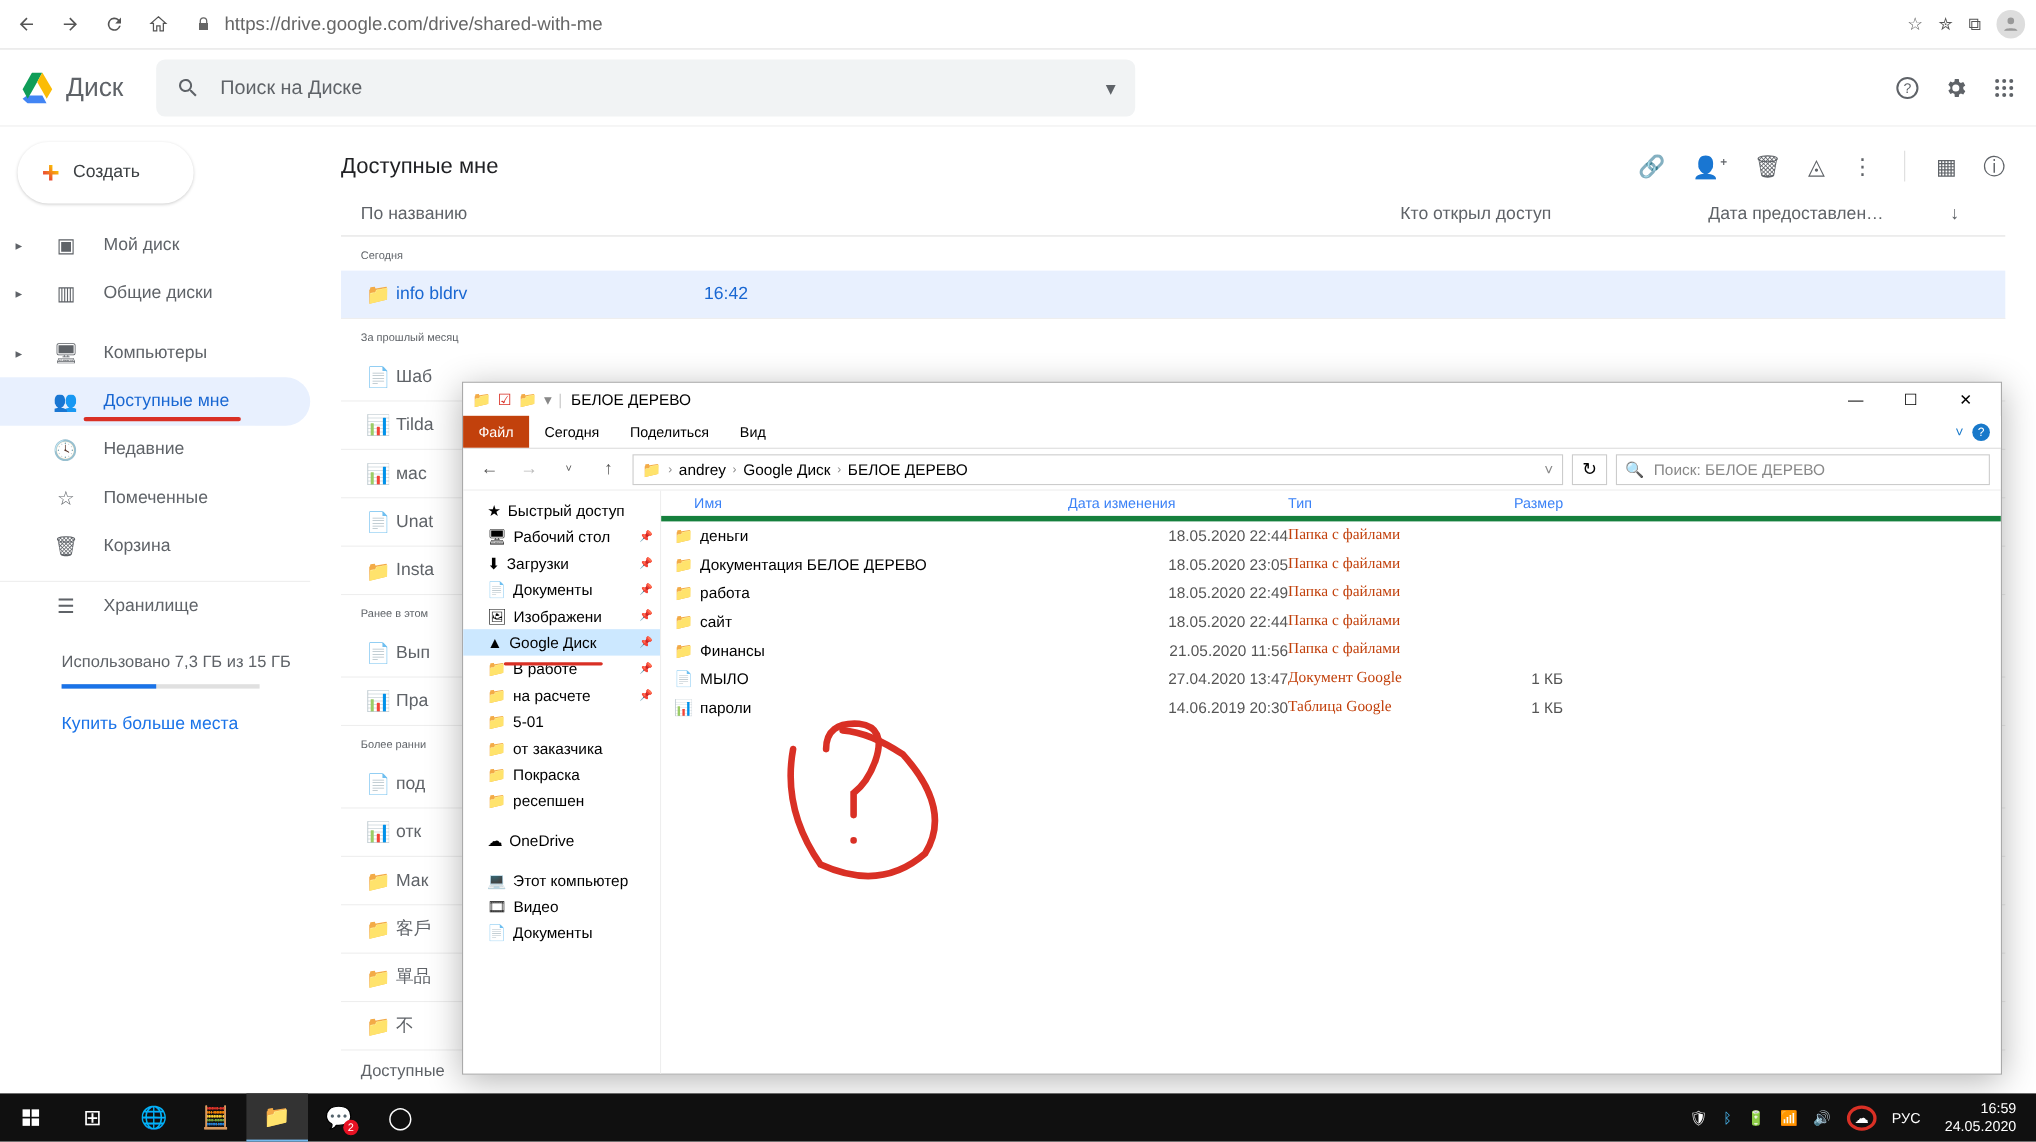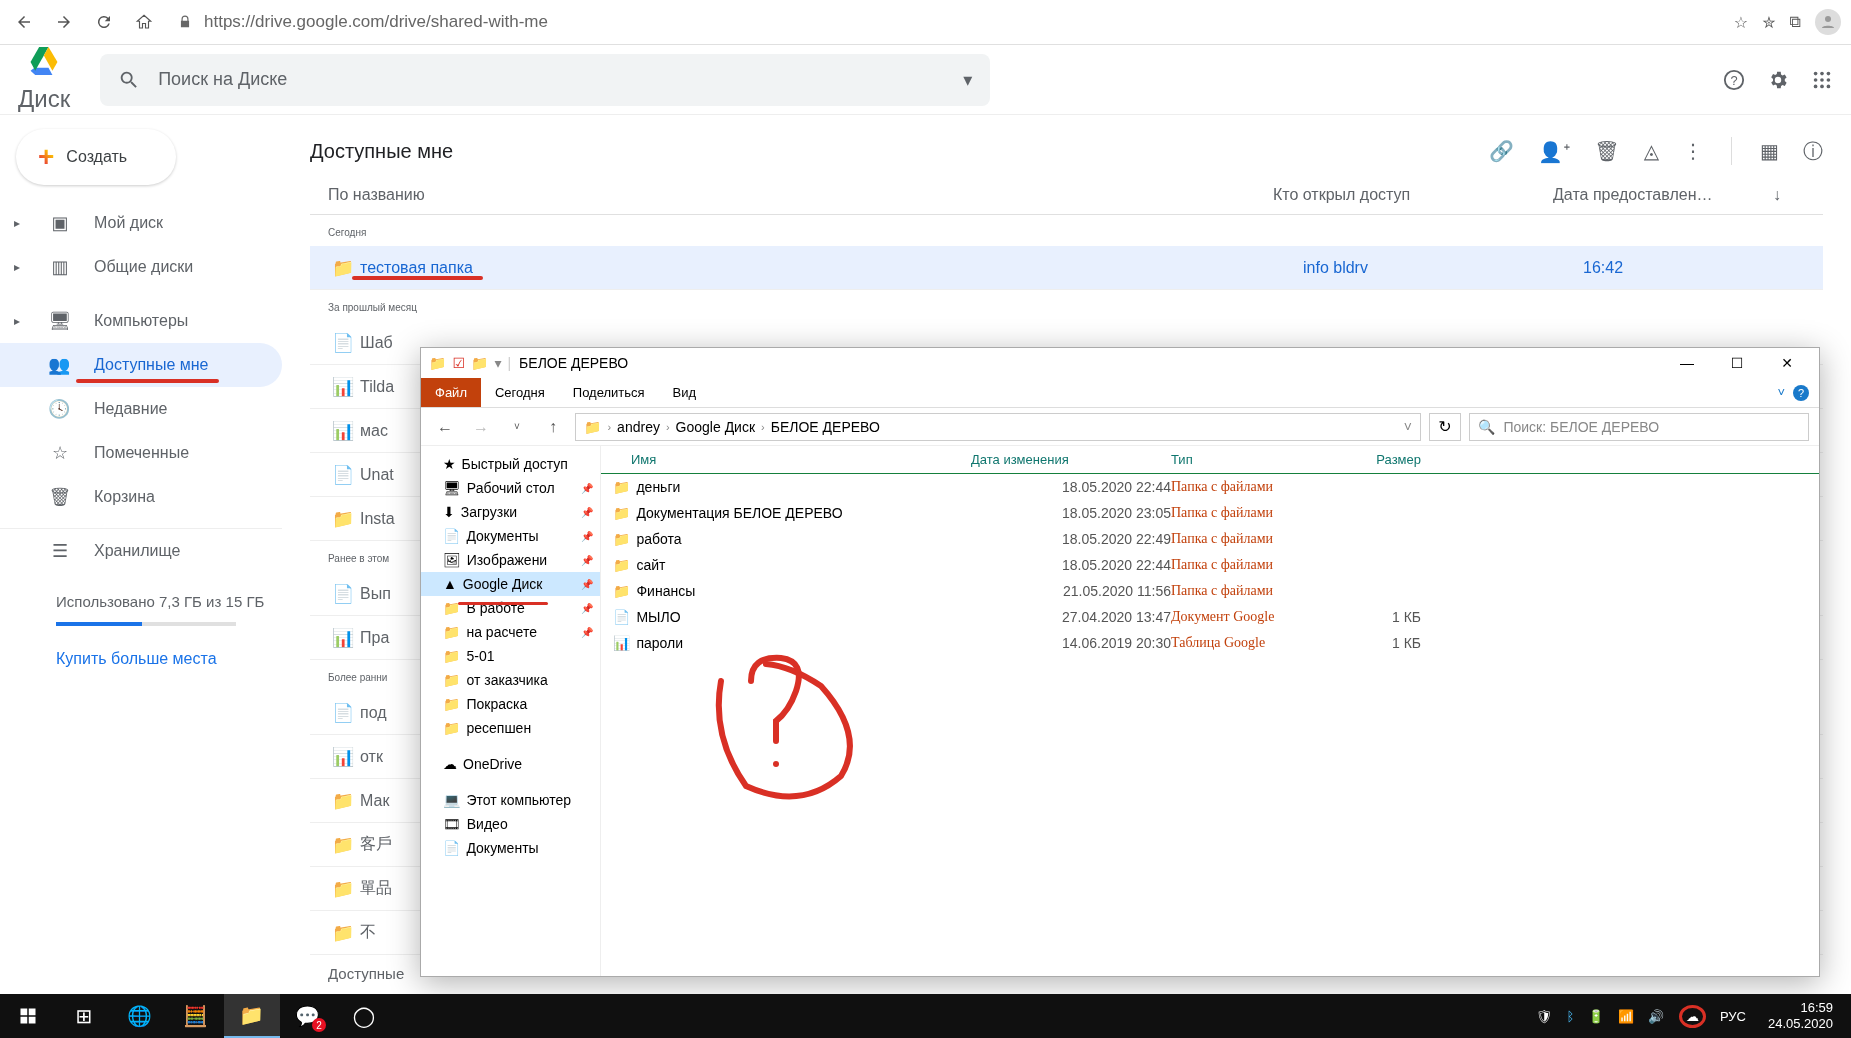--- a/index.html
+++ b/index.html
@@ -8,21 +8,21 @@
 
 .browser-bar { height: 45px; display: flex; align-items: center; padding: 0 10px; border-bottom: 1px solid #e0e0e0; gap: 12px; }
 .nav-btn { width: 28px; height: 28px; display: flex; align-items: center; justify-content: center; cursor: pointer; color: #555; border-radius: 4px; }
 .addr-lock { color: #666; margin-left: 8px; }
 .addr-bar { flex: 1; font-size: 17px; color: #666; }
 .addr-right { display: flex; gap: 14px; align-items: center; color: #555; }
 .avatar-circle { width: 26px; height: 26px; border-radius: 50%; background: #ddd; display: flex; align-items: center; justify-content: center; }
 
 
 .drive-header { height: 70px; display: flex; align-items: center; padding: 0 18px; border-bottom: 1px solid #eee; gap: 30px; }
-.drive-logo { display: flex; align-items: center; gap: 10px; font-size: 24px; color: #5f6368; flex-direction: column; }
+.drive-logo { display: flex; align-items: center; gap: 10px; font-size: 24px; color: #5f6368; }
 .drive-triangle { width: 32px; height: 28px; }
 .search-box { flex: 0 0 890px; height: 52px; background: #f1f3f4; border-radius: 8px; display: flex; align-items: center; padding: 0 18px; color: #5f6368; font-size: 18px; gap: 18px; position: relative; }
 .search-dropdown { position: absolute; right: 18px; }
 .header-icons { margin-left: auto; display: flex; gap: 22px; align-items: center; color: #5f6368; font-size: 22px; }
 
 
 .drive-body { display: flex; height: calc(100% - 115px - 44px); }
 .sidebar { width: 300px; padding: 14px 0; }
 .create-btn { margin: 0 0 16px 16px; width: 160px; height: 56px; border-radius: 28px; box-shadow: 0 1px 3px rgba(0,0,0,0.2); display: flex; align-items: center; gap: 12px; padding: 0 22px; font-size: 16px; color: #3c4043; cursor: pointer; }
 .plus-icon { font-size: 28px; font-weight: bold; background: linear-gradient(45deg,#4285f4,#ea4335,#fbbc05,#34a853); -webkit-background-clip: text; color: transparent; }
@@ -82,21 +82,21 @@
 .bc-sep { color: #888; font-size: 11px; }
 .expl-search { width: 340px; height: 28px; border: 1px solid #ccc; display: flex; align-items: center; padding: 0 8px; font-size: 14px; color: #888; gap: 8px; }
 .expl-refresh { width: 32px; height: 28px; border: 1px solid #ccc; display: flex; align-items: center; justify-content: center; cursor: pointer; }
 .expl-body { display: flex; height: calc(100% - 98px); }
 .expl-tree { width: 180px; border-right: 1px solid #eee; overflow-y: auto; font-size: 14px; padding: 6px 0; }
 .tree-item { height: 24px; display: flex; align-items: center; padding: 0 6px 0 22px; gap: 6px; cursor: pointer; white-space: nowrap; }
 .tree-item.selected { background: #cce8ff; }
 .tree-item.pin::after { content: '📌'; font-size: 10px; margin-left: auto; color: #888; }
 .tree-icon { font-size: 14px; }
 .expl-content { flex: 1; overflow: auto; position: relative; }
-.expl-cols { display: flex; height: 28px; align-items: center; font-size: 13px; color: #0f766e; border-bottom: 1px solid #15803d; }
+.expl-cols { display: flex; height: 28px; align-items: center; font-size: 13px; color: #3b82f6; border-bottom: 5px solid #15803d; }
 .ec-name { flex: 0 0 370px; padding-left: 30px; }
 .ec-date { flex: 0 0 200px; }
 .ec-type { flex: 0 0 170px; }
 .ec-size { flex: 0 0 100px; text-align: right; padding-right: 20px; }
 .expl-row { display: flex; height: 26px; align-items: center; font-size: 14px; cursor: pointer; }
 .er-name { flex: 0 0 370px; padding-left: 12px; display: flex; align-items: center; gap: 6px; }
 .er-date { flex: 0 0 200px; color: #555; text-align: right; }
 .er-type { flex: 0 0 170px; color: #c2410c; font-family: Liberation Serif, serif; }
 .er-size { flex: 0 0 100px; text-align: right; padding-right: 20px; color: #555; }
 .red-annotation { position: absolute; left: 100px; top: 190px; width: 170px; height: 170px; pointer-events: none; }
@@ -272,21 +272,20 @@
     </div>
     <div class="col-headers">
       <div class="col-name">По названию</div>
       <div class="col-shared">Кто открыл доступ</div>
       <div class="col-date">Дата предоставлен…</div>
       <div class="col-sort">↓</div>
     </div>
     <div class="section-label">Сегодня</div>
     <div class="file-row selected">
       <span class="file-icon folder-ic">📁</span>
-      <span class="file-name"><span class="red-underline">тестовая папка</span></span>
       <span class="file-shared">info bldrv</span>
       <span class="file-date">16:42</span>
     </div>
     <div class="section-label">За прошлый месяц</div>
     <div class="file-row">
         <span class="file-icon doc-ic">📄</span>
         <span class="file-name">Шаб</span>
       </div>
     <div class="file-row">
         <span class="file-icon sheet-ic">📊</span>

